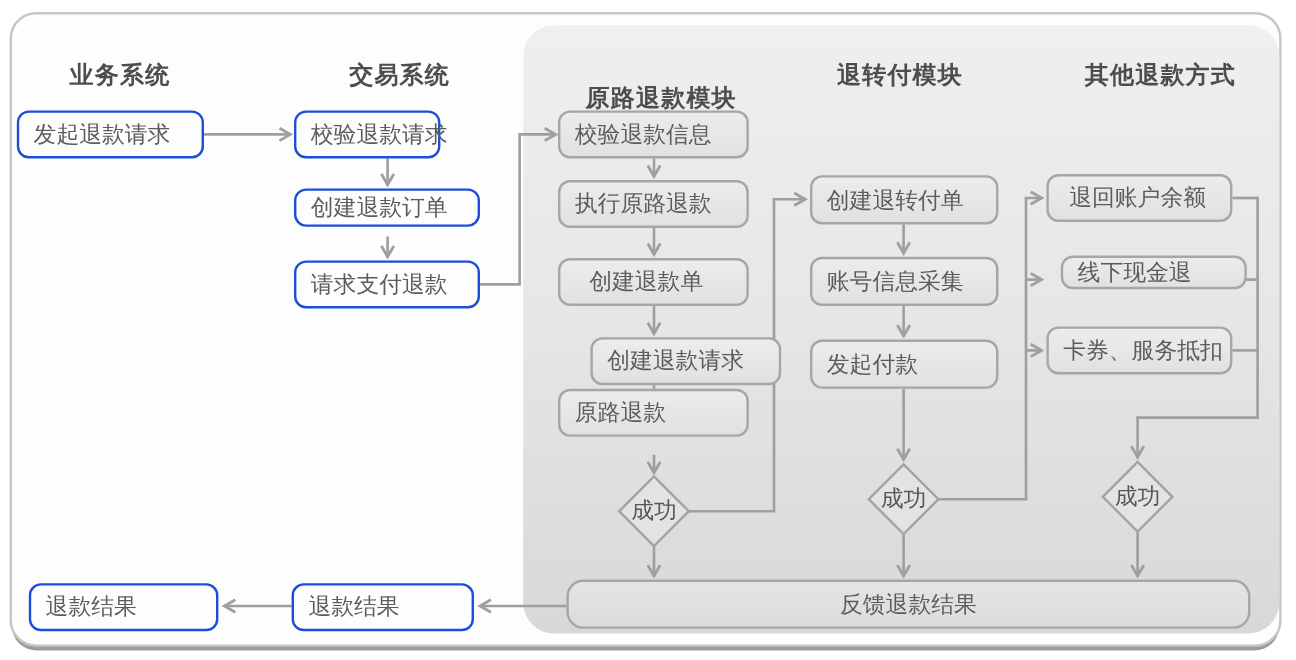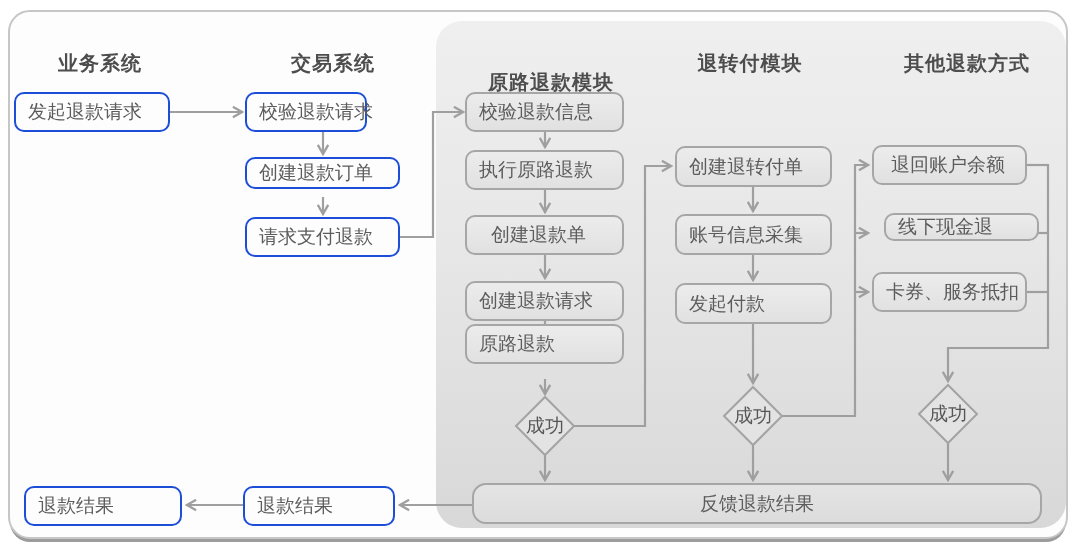--- a/index.html
+++ b/index.html
@@ -104,21 +104,21 @@
 
 <div class="node" style="left:14px;top:92px;width:156px;height:40px;">发起退款请求</div>
 
 <div class="node" style="left:245px;top:92px;width:122px;height:40px;">校验退款请求</div>
 <div class="node" style="left:245px;top:157px;width:155px;height:32px;">创建退款订单</div>
 <div class="node" style="left:245px;top:217px;width:155px;height:40px;">请求支付退款</div>
 
 <div class="node gray" style="left:465px;top:92px;width:159px;height:40px;">校验退款信息</div>
 <div class="node gray" style="left:465px;top:150px;width:159px;height:40px;">执行原路退款</div>
 <div class="node gray" style="left:465px;top:215px;width:159px;height:40px;padding-left:24px;">创建退款单</div>
-<div class="node gray" style="left:465px;top:281px;width:159px;height:40px;">创建退款请求</div>
+<div class="node gray" style="left:492px;top:281px;width:159px;height:40px;">创建退款请求</div>
 <div class="node gray" style="left:465px;top:324px;width:159px;height:40px;">原路退款</div>
 <div class="dlabel" style="left:515px;top:396px;">成功</div>
 
 <div class="node gray" style="left:675px;top:146px;width:157px;height:41px;text-align:right;">创建退转付单</div>
 <div class="node gray" style="left:675px;top:214px;width:157px;height:41px;">账号信息采集</div>
 <div class="node gray" style="left:675px;top:283px;width:157px;height:41px;">发起付款</div>
 <div class="dlabel" style="left:723px;top:386px;">成功</div>
 
 <div class="node gray" style="left:872px;top:145px;width:155px;height:40px;padding-left:17px;">退回账户余额</div>
 <div class="node gray" style="left:872px;top:213px;width:155px;height:28px;margin-left:12px;">线下现金退</div>

